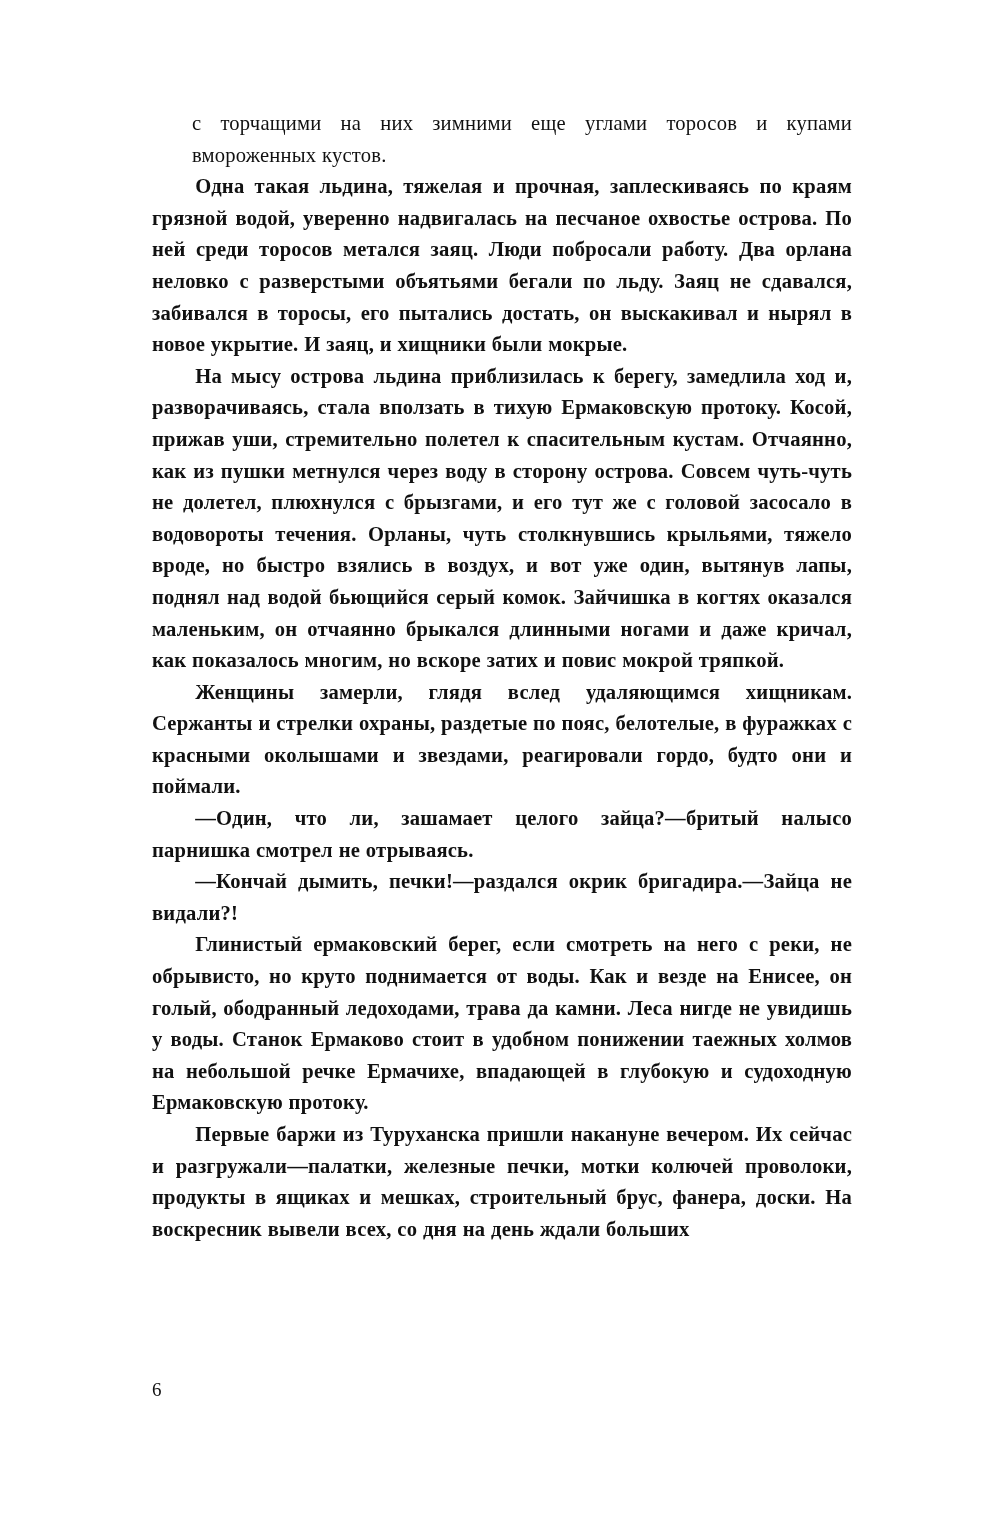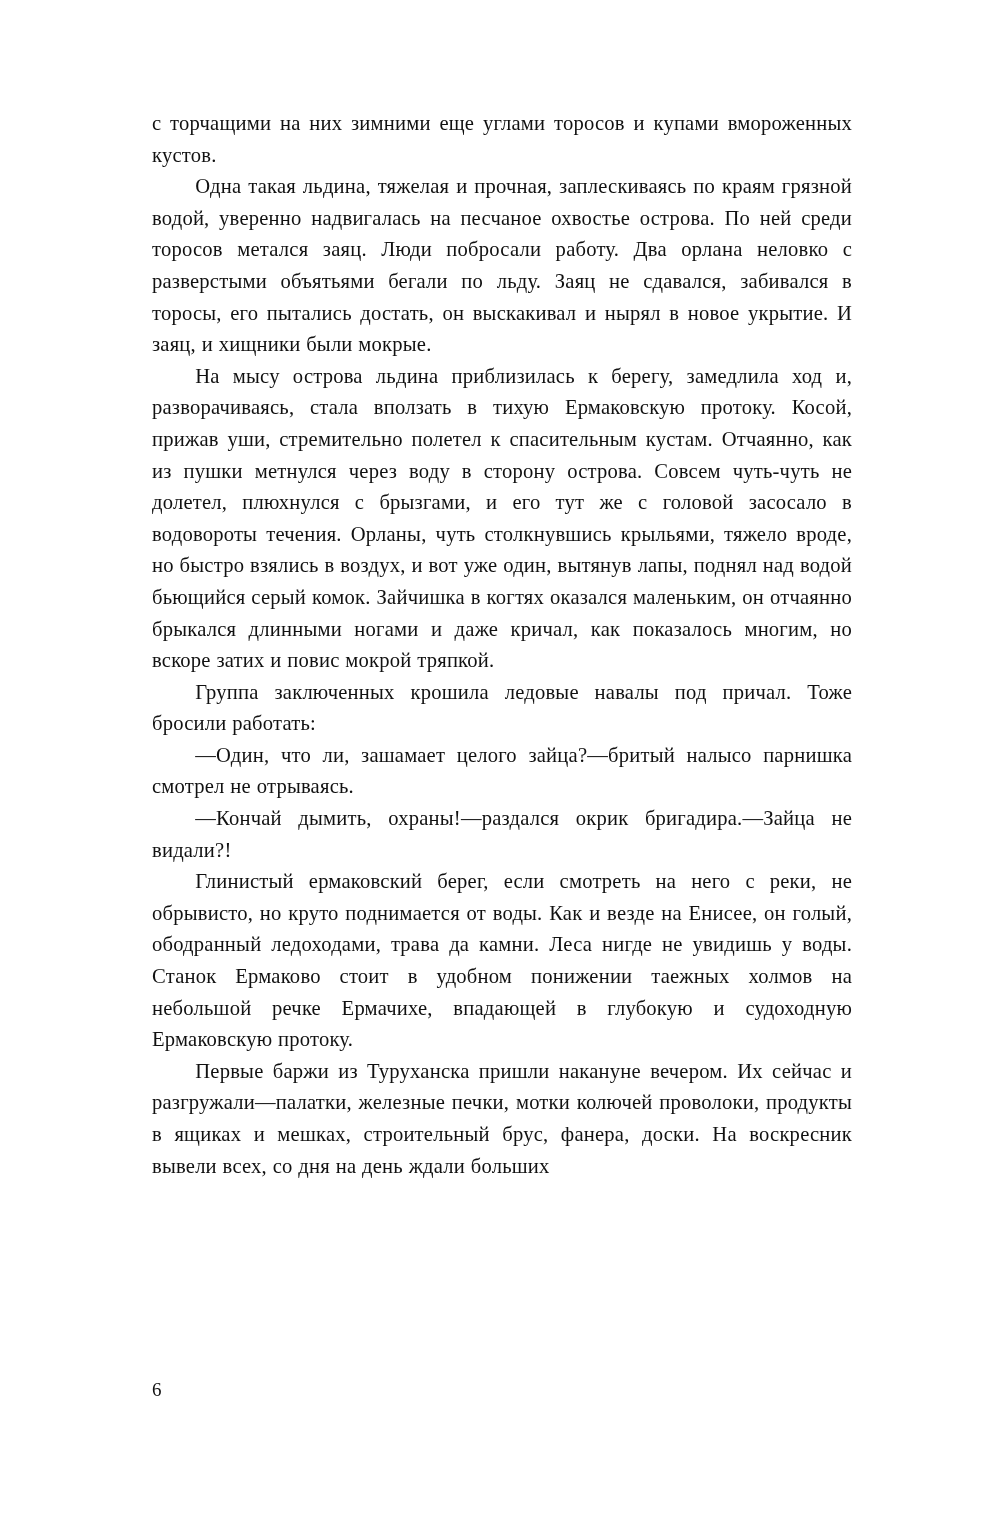--- a/index.html
+++ b/index.html
@@ -34,41 +34,43 @@
     font-size: 20.6px;
     line-height: 31.6px;
     text-align: justify;
     text-justify: inter-word;
     letter-spacing: 0.01em;
     word-spacing: 0.02em;
     hyphens: manual;
   }
   p.indent {
     text-indent: 2.1em;
+    font-weight: bold;
   }
   p.noindent {
     text-indent: 0;
+    margin-left: 40px;
   }
   .folio {
     position: absolute;
     left: 152px;
     top: 1378px;
     font-size: 19px;
     line-height: 24px;
     color: #111111;
   }
 </style>
 </head>
 <body>
 
 <div class="page">
   <div class="text-column">
     <p class="para noindent">с торчащими на них зимними еще углами торосов и купами вмороженных кустов.</p>
     <p class="para indent">Одна такая льдина, тяжелая и прочная, заплескиваясь по краям грязной водой, уверенно надвигалась на песчаное охвостье острова. По ней среди торосов метался заяц. Люди побросали работу. Два орлана неловко с разверстыми объятьями бегали по льду. Заяц не сдавался, забивался в торосы, его пытались достать, он выскакивал и нырял в новое укрытие. И заяц, и хищники были мокрые.</p>
     <p class="para indent">На мысу острова льдина приблизилась к берегу, замедлила ход и, разворачиваясь, стала вползать в тихую Ермаковскую протоку. Косой, прижав уши, стремительно полетел к спасительным кустам. Отчаянно, как из пушки метнулся через воду в сторону острова. Совсем чуть-чуть не долетел, плюхнулся с брызгами, и его тут же с головой засосало в водовороты течения. Орланы, чуть столкнувшись крыльями, тяжело вроде, но быстро взялись в воздух, и вот уже один, вытянув лапы, поднял над водой бьющийся серый комок. Зайчишка в когтях оказался маленьким, он отчаянно брыкался длинными ногами и даже кричал, как показалось многим, но вскоре затих и повис мокрой тряпкой.</p>
-    <p class="para indent">Группа заключенных крошила ледовые навалы под причал. Тоже бросили работать:</p>
+    <p class="para indent">Женщины замерли, глядя вслед удаляющимся хищникам. Сержанты и стрелки охраны, раздетые по пояс, белотелые, в фуражках с красными околышами и звездами, реагировали гордо, будто они и поймали.</p>
     <p class="para indent">—Один, что ли, зашамает целого зайца?—бритый налысо парнишка смотрел не отрываясь.</p>
-    <p class="para indent">—Кончай дымить, охраны!—раздался окрик бригадира.—Зайца не видали?!</p>
+    <p class="para indent">—Кончай дымить, печки!—раздался окрик бригадира.—Зайца не видали?!</p>
     <p class="para indent">Глинистый ермаковский берег, если смотреть на него с реки, не обрывисто, но круто поднимается от воды. Как и везде на Енисее, он голый, ободранный ледоходами, трава да камни. Леса нигде не увидишь у воды. Станок Ермаково стоит в удобном понижении таежных холмов на небольшой речке Ермачихе, впадающей в глубокую и судоходную Ермаковскую протоку.</p>
     <p class="para indent">Первые баржи из Туруханска пришли накануне вечером. Их сейчас и разгружали—палатки, железные печки, мотки колючей проволоки, продукты в ящиках и мешках, строительный брус, фанера, доски. На воскресник вывели всех, со дня на день ждали больших</p>
   </div>
   <div class="folio">6</div>
 </div>
 
 </body></html>

